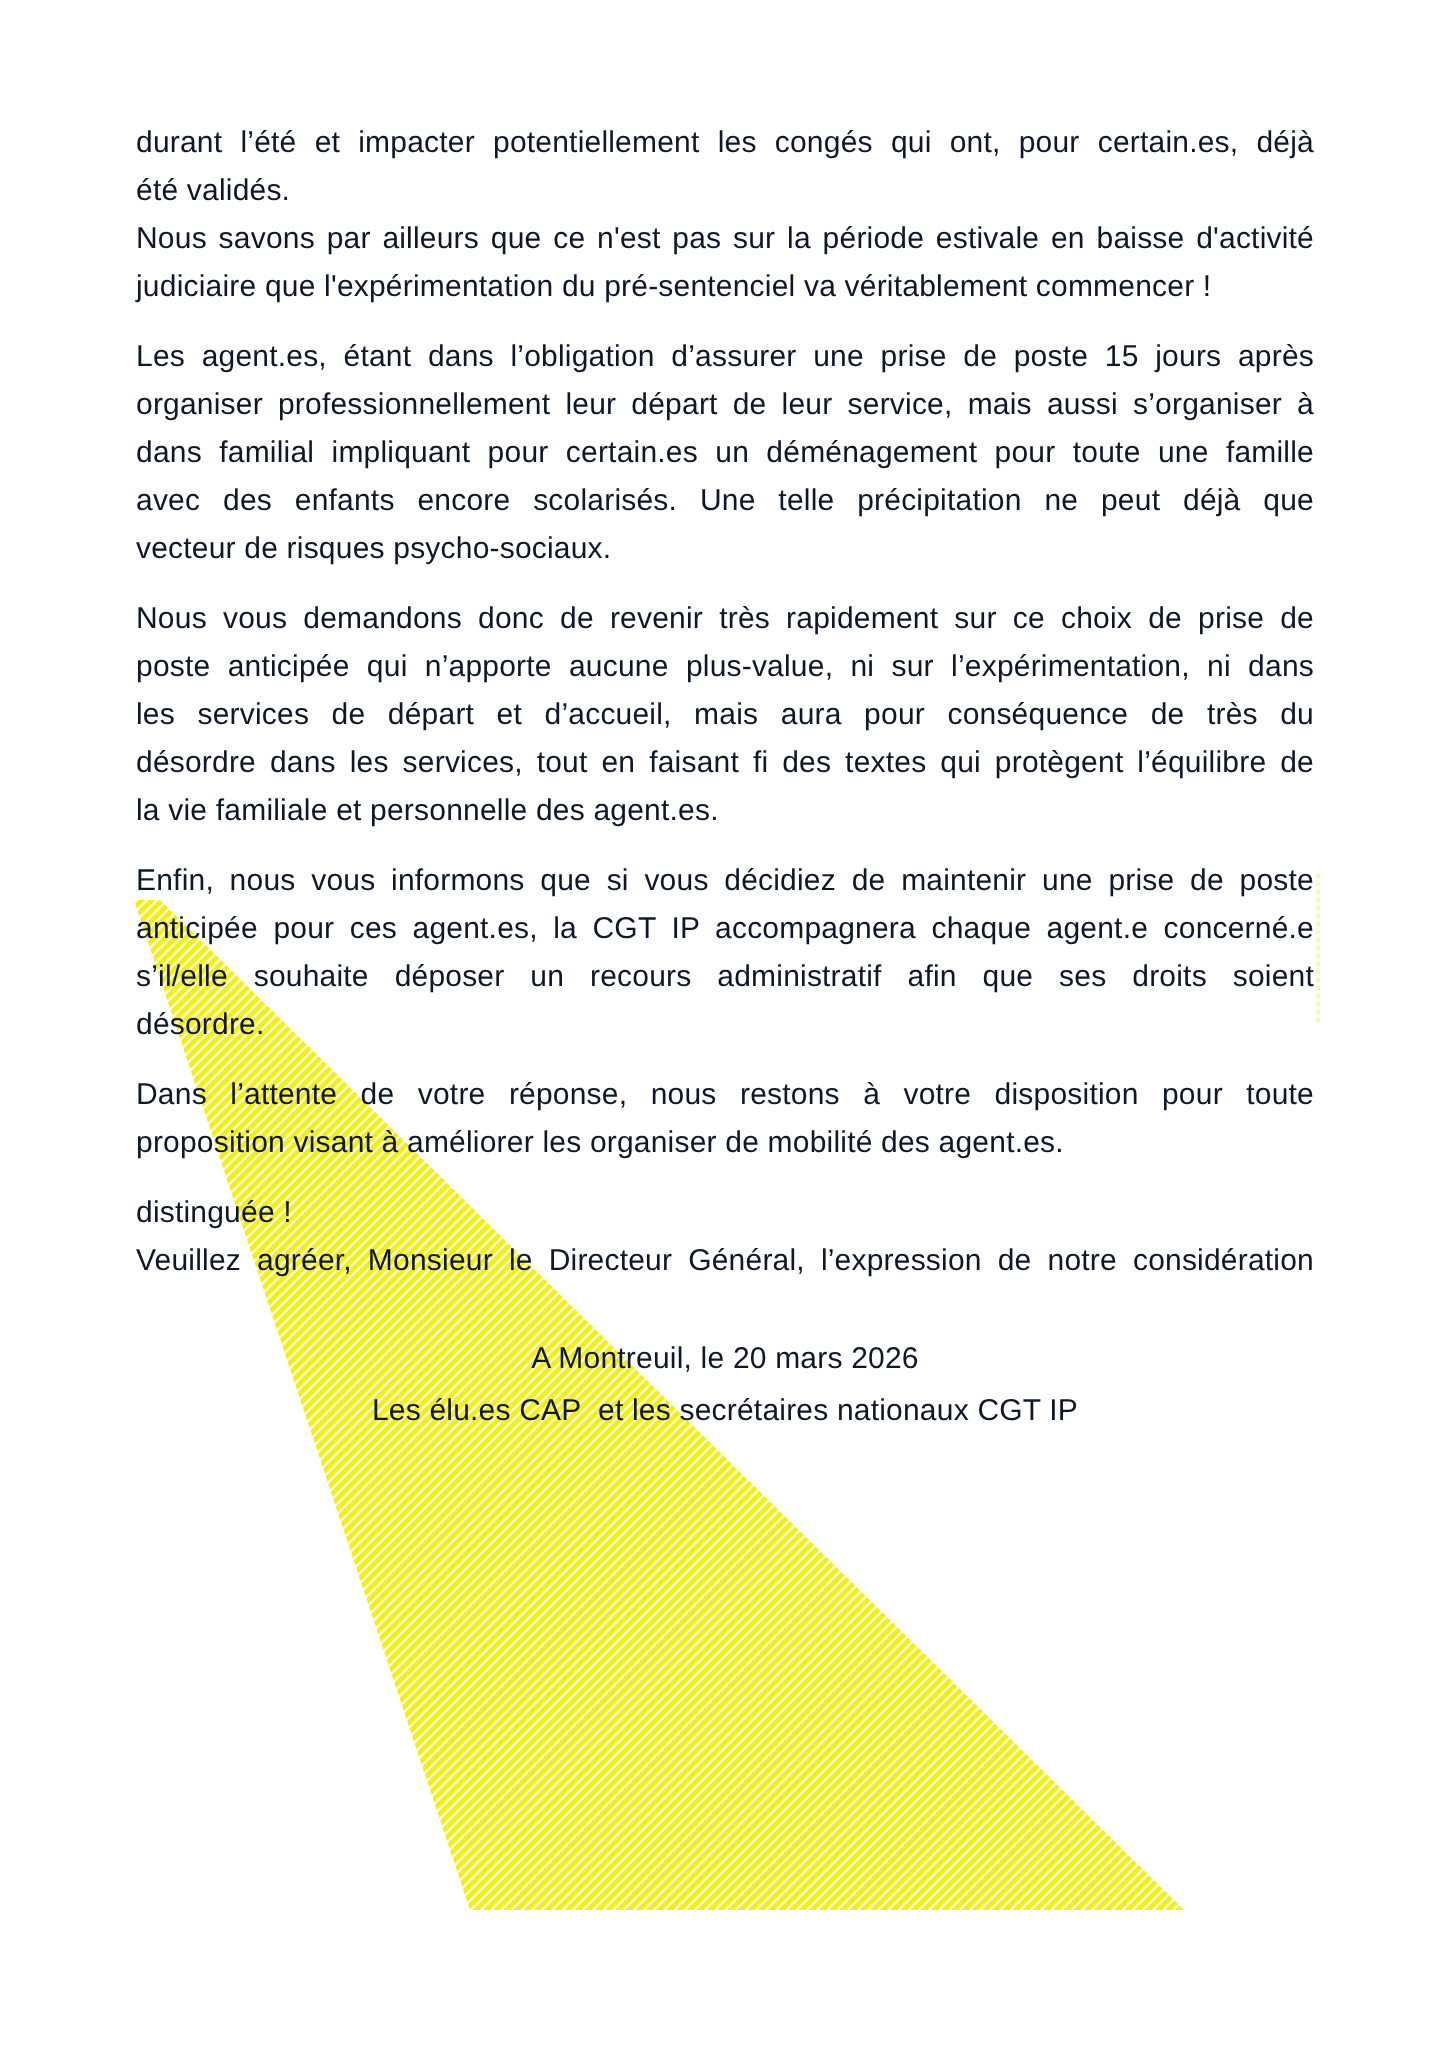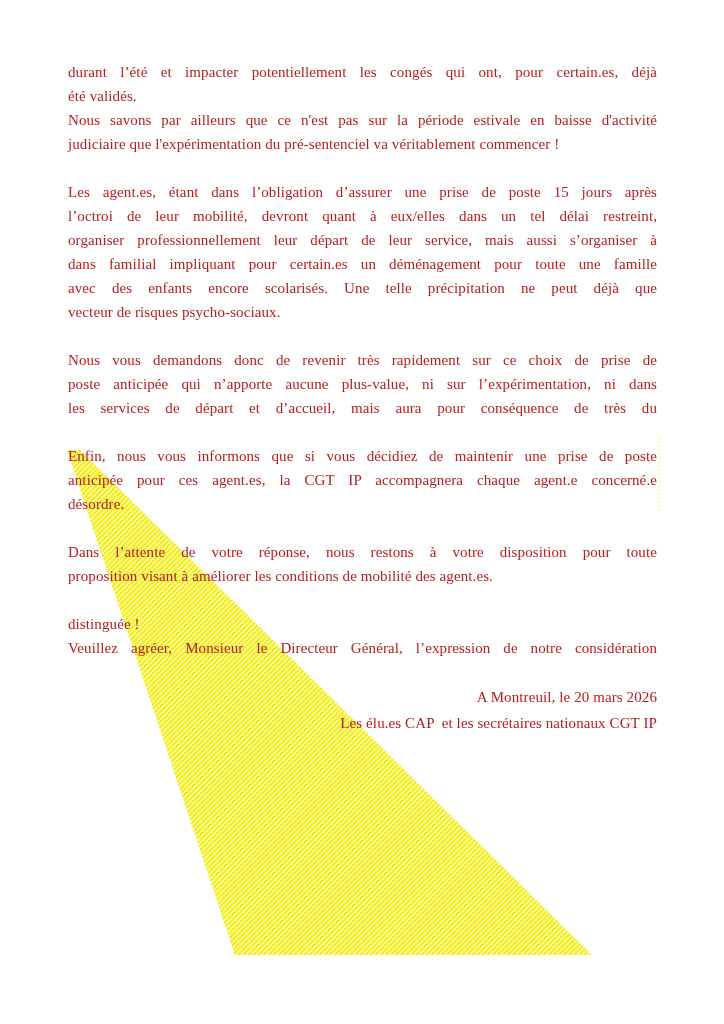--- a/index.html
+++ b/index.html
@@ -2,39 +2,39 @@
 <html><head>
 <meta charset="utf-8">
 <style>
   html,body{margin:0;padding:0;background:#e8e8e8;}
   .page{
     position:relative;
     width:724px;height:1024px;
     margin:0 auto;
     background:#ffffff;
     overflow:hidden;
-    font-family:Liberation Serif, serif;
-    color:#b91c1c;
+    font-family:Liberation Sans, sans-serif;
+    color:#0f172a;
   }
   .beam-svg{position:absolute;top:0;left:0;z-index:0;}
   .artifact{
     position:absolute;z-index:0;
     left:658px;top:437px;height:74px;width:0;
     border-left:2px dotted rgba(240,236,80,0.45);
   }
   .letter-body{
     position:absolute;z-index:1;
     left:68px;top:60px;width:589px;
     font-size:15px;line-height:24px;
     letter-spacing:0.1px;
   }
-  .para + .para{margin-top:24px;}
+  .para + .para{margin-top:11px;}
   .line{white-space:normal;}
   .line.just{text-align:justify;text-align-last:justify;}
-  .sig-block{margin-top:24px;text-align:right;}
+  .sig-block{margin-top:24px;text-align:center;}
   .sig-line{white-space:pre-wrap;line-height:26px;}
 </style>
 </head>
 <body>
 
 <div class="page">
 
   <svg class="beam-svg" width="724" height="1024" viewBox="0 0 724 1024">
     <defs>
       <pattern id="hatch" patternUnits="userSpaceOnUse" width="3.6" height="3.6" patternTransform="rotate(45)">
@@ -50,39 +50,41 @@
   <div class="letter-body">
     <div id="paragraphs">
         <div class="para">
           <div class="line just">durant l’été et impacter potentiellement les congés qui ont, pour certain.es, déjà</div>
           <div class="line">été validés.</div>
           <div class="line just">Nous savons par ailleurs que ce n'est pas sur la période estivale en baisse d'activité</div>
           <div class="line">judiciaire que l'expérimentation du pré-sentenciel va véritablement commencer !</div>
         </div>
         <div class="para">
           <div class="line just">Les agent.es, étant dans l’obligation d’assurer une prise de poste 15 jours après</div>
-          <div class="line just">l’octroi de leur mobilité, devront quant à eux/elles dans un tel délai restreint,</div>
           <div class="line just">organiser professionnellement leur départ de leur service, mais aussi s’organiser à</div>
           <div class="line just">dans familial impliquant pour certain.es un déménagement pour toute une famille</div>
           <div class="line just">avec des enfants encore scolarisés. Une telle précipitation ne peut déjà que</div>
           <div class="line">vecteur de risques psycho-sociaux.</div>
         </div>
         <div class="para">
           <div class="line just">Nous vous demandons donc de revenir très rapidement sur ce choix de prise de</div>
           <div class="line just">poste anticipée qui n’apporte aucune plus-value, ni sur l’expérimentation, ni dans</div>
           <div class="line just">les services de départ et d’accueil, mais aura pour conséquence de très du</div>
+          <div class="line just">désordre dans les services, tout en faisant fi des textes qui protègent l’équilibre de</div>
+          <div class="line">la vie familiale et personnelle des agent.es.</div>
         </div>
         <div class="para">
           <div class="line just">Enfin, nous vous informons que si vous décidiez de maintenir une prise de poste</div>
           <div class="line just">anticipée pour ces agent.es, la CGT IP accompagnera chaque agent.e concerné.e</div>
+          <div class="line just">s’il/elle souhaite déposer un recours administratif afin que ses droits soient</div>
           <div class="line">désordre.</div>
         </div>
         <div class="para">
           <div class="line just">Dans l’attente de votre réponse, nous restons à votre disposition pour toute</div>
-          <div class="line">proposition visant à améliorer les conditions de mobilité des agent.es.</div>
+          <div class="line">proposition visant à améliorer les organiser de mobilité des agent.es.</div>
         </div>
         <div class="para">
           <div class="line">distinguée !</div>
           <div class="line just">Veuillez agréer, Monsieur le Directeur Général, l’expression de notre considération</div>
         </div>
       </div>
 
     <div class="sig-block">
       <div class="sig-line">A Montreuil, le 20 mars 2026</div>
       <div class="sig-line">Les élu.es CAP  et les secrétaires nationaux CGT IP</div>

